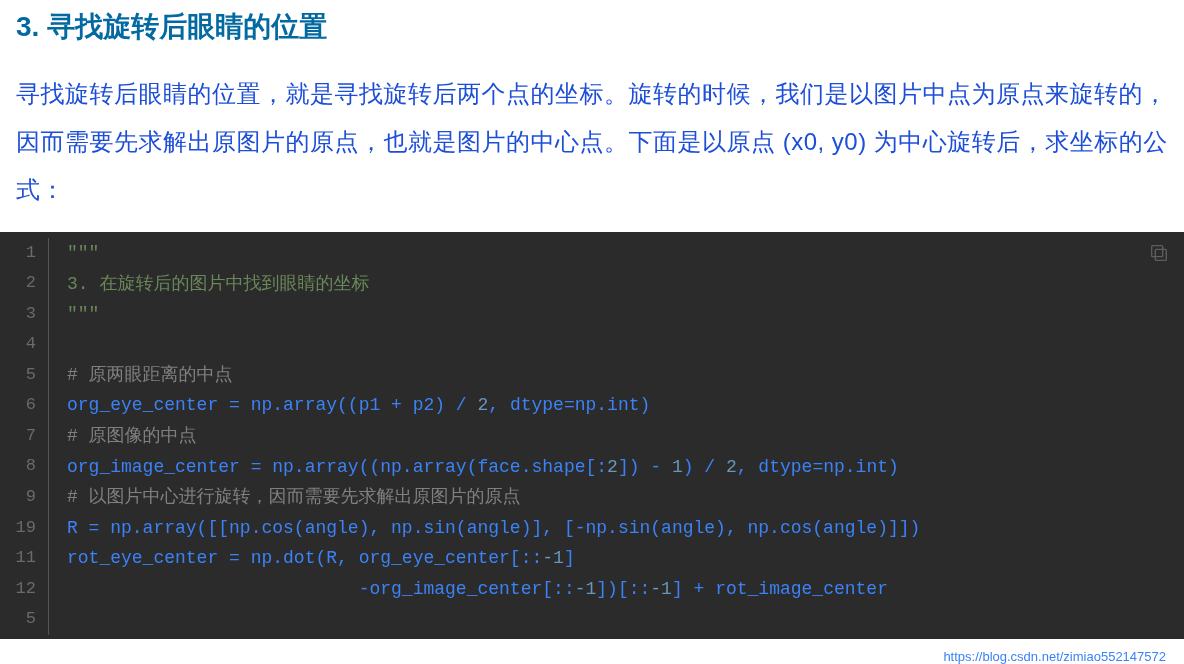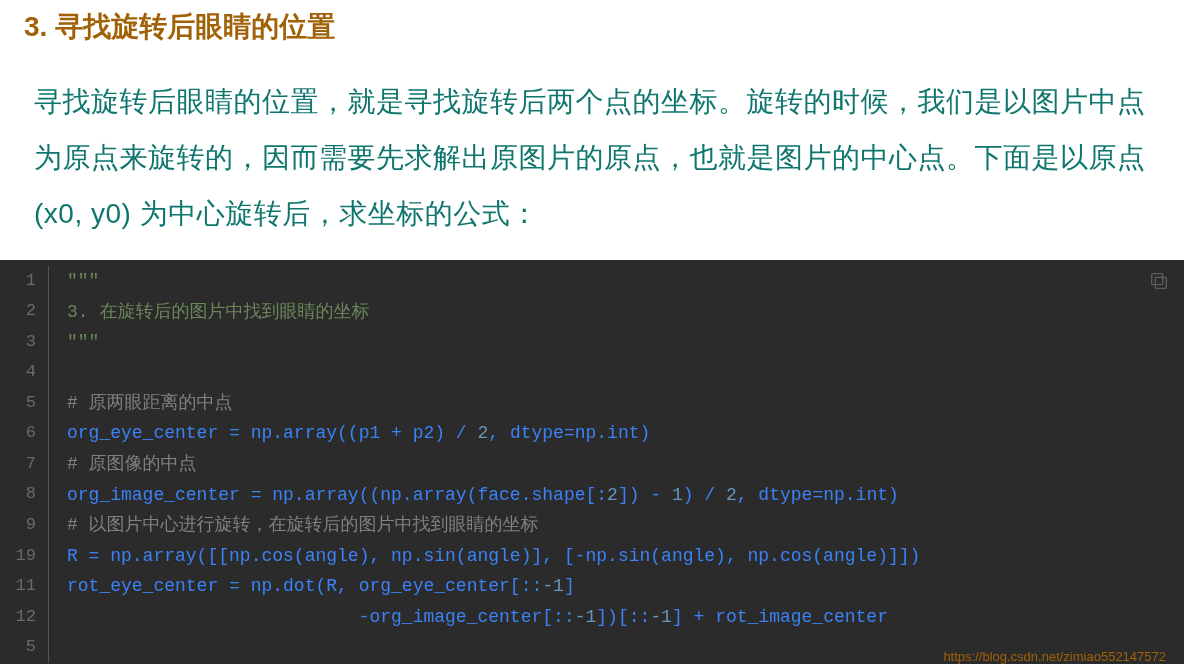--- a/index.html
+++ b/index.html
@@ -12,30 +12,29 @@
   }
   .page {
     width: 1184px;
     height: 664px;
     position: relative;
     padding: 0 16px;
   }
   .page-heading {
     font-size: 28px;
     font-weight: 700;
-    color: #a16207;
-    margin: 8px 0 24px 8px;
+    color: #0369a1;
+    margin: 8px 0 24px 0;
   }
   .body-paragraph {
-    font-size: 28px;
+    font-size: 24px;
     line-height: 2.0;
-    color: #0f766e;
+    color: #1d4ed8;
     margin-bottom: 18px;
     letter-spacing: 0.5px;
-    margin-left: 18px;
   }
   .code-block {
     background: #2b2b2b;
     color: #bbbbbb;
     font-family: Consolas, "Courier New", monospace;
     font-size: 18px;
     position: relative;
     margin: 0 -16px;
     padding: 6px 0 4px 0;
   }
@@ -75,21 +74,21 @@
     height: 22px;
     cursor: pointer;
     opacity: 0.35;
   }
   .copy-btn svg { width: 100%; height: 100%; stroke: #bbbbbb; fill: none; stroke-width: 1.5; }
   .watermark {
     position: absolute;
     bottom: 8px;
     right: 18px;
     font-size: 13px;
-    color: #a16207;
+    color: #3b82f6;
     font-family: Arial, sans-serif;
   }
 </style>
 </head>
 <body>
 
 <div class="page">
 
   <h2 class="page-heading">3. 寻找旋转后眼睛的位置</h2>
 
@@ -139,21 +138,21 @@
           <div class="code-content"><span class="tok-cmt"># 原图像的中点</span></div>
         </div>
         <div class="code-line">
           <div class="gutter">8</div>
           <div class="divider"></div>
           <div class="code-content"><span class="tok-def">org_image_center = np.array((np.array(face.shape[:</span><span class="tok-num">2</span><span class="tok-def">]) - </span><span class="tok-num">1</span><span class="tok-def">) / </span><span class="tok-num">2</span><span class="tok-def">, dtype=np.int)</span></div>
         </div>
         <div class="code-line">
           <div class="gutter">9</div>
           <div class="divider"></div>
-          <div class="code-content"><span class="tok-cmt"># 以图片中心进行旋转，在旋转后的图片中找到眼睛的坐标</span></div>
+          <div class="code-content"><span class="tok-cmt"># 以图片中心进行旋转，因而需要先求解出原图片的原点</span></div>
         </div>
         <div class="code-line">
           <div class="gutter">19</div>
           <div class="divider"></div>
           <div class="code-content"><span class="tok-def">R = np.array([[np.cos(angle), np.sin(angle)], [-np.sin(angle), np.cos(angle)]])</span></div>
         </div>
         <div class="code-line">
           <div class="gutter">11</div>
           <div class="divider"></div>
           <div class="code-content"><span class="tok-def">rot_eye_center = np.dot(R, org_eye_center[::</span><span class="tok-num">-1</span><span class="tok-def">]</span></div>

